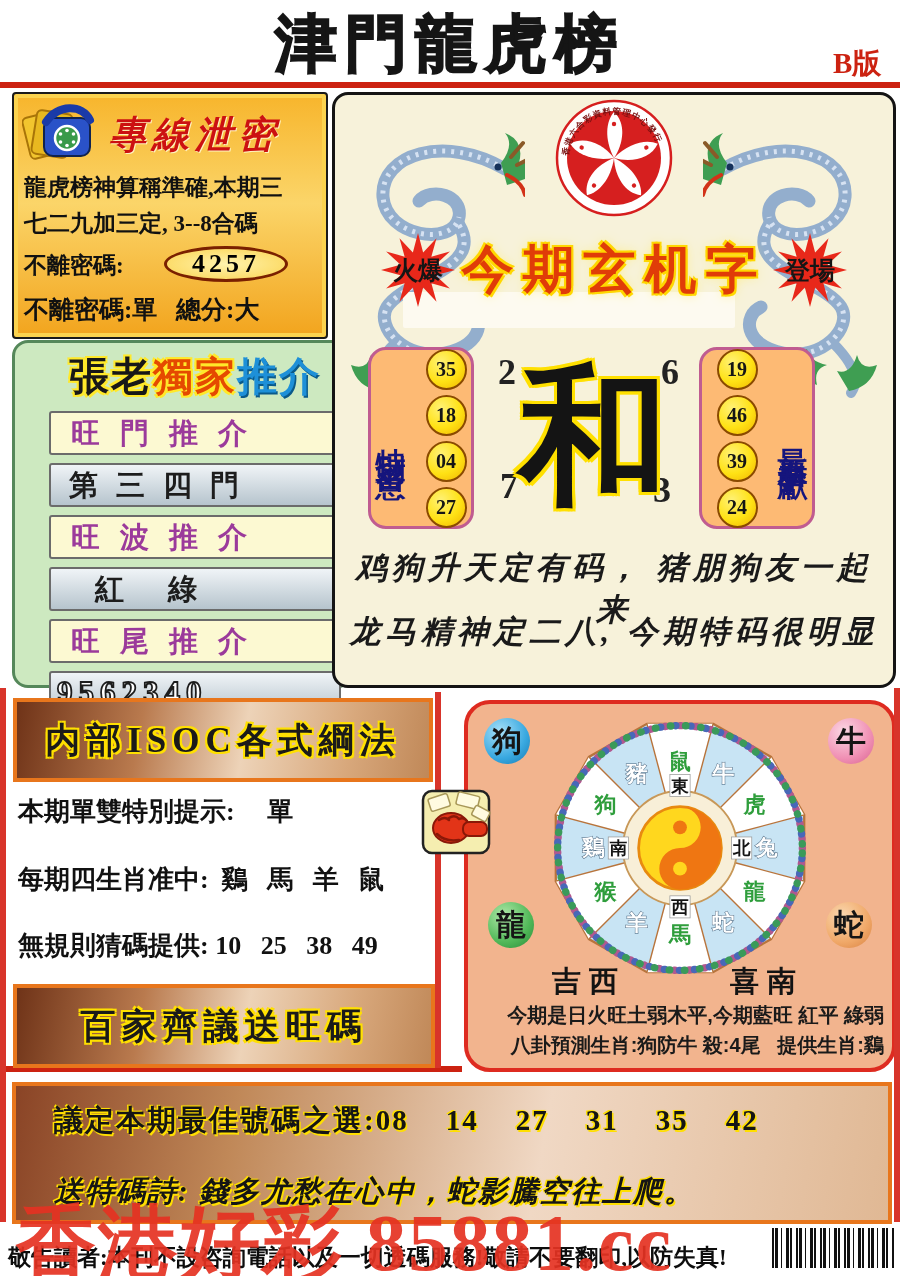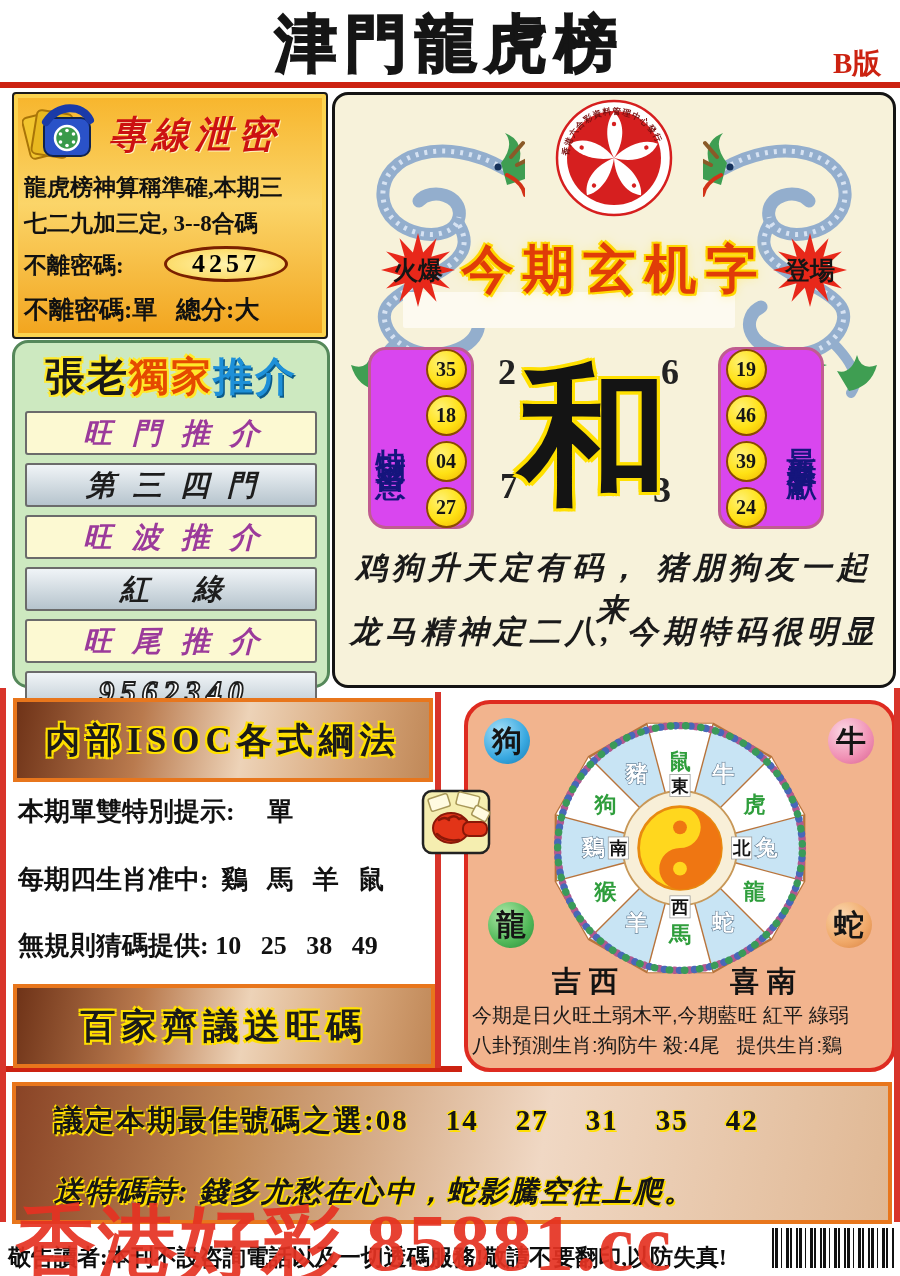--- a/index.html
+++ b/index.html
@@ -26,36 +26,36 @@
              background:radial-gradient(#fff3ae,#fbd34f);font-size:26px;font-weight:900;
              letter-spacing:4px;text-align:center;line-height:30px;}
 
   
   .zhang-box{background:#cde9c0;border:3px solid #55885a;border-radius:16px;}
   .zhang-title{font-size:40px;font-weight:900;text-align:center;letter-spacing:2px;}
   .y-out{text-shadow:2px 2px 0 #ffe92a,-2px -2px 0 #ffe92a,2px -2px 0 #ffe92a,-2px 2px 0 #ffe92a;}
   .zt1{color:#181818;}
   .zt2{color:#e54a00;}
   .zt3{color:#1e90d8;text-shadow:1.5px 1.5px 0 #0a5a8a;}
-  .zrow{height:40px;line-height:40px;text-align:center;border:2px solid #6b6b6b;border-radius:3px;
-        font-weight:900;font-style:italic;}
+  .zrow{height:40px;line-height:40px;text-align:left;border:2px solid #6b6b6b;border-radius:3px;
+        font-weight:900;}
   .zrow.cream{background:#fcf9d2;color:#9b3a9b;font-size:29px;letter-spacing:20px;text-indent:20px;}
   .zrow.gray{background:linear-gradient(180deg,#f0f4f7,#b6c4cd);color:#1d1d1d;font-size:29px;
              letter-spacing:18px;text-indent:18px;}
   .zrow.num{background:linear-gradient(180deg,#f0f4f7,#b6c4cd);color:#ffffff;font-size:31px;
             letter-spacing:6px;text-indent:6px;-webkit-text-stroke:1.8px #1d1d1d;}
 
   
   .mystic-box{background:#f7f2da;border:3px solid #141414;border-radius:16px;}
   .burst-label{font-size:25px;font-weight:900;color:#151515;position:relative;z-index:2;}
   .headline{font-size:52px;font-weight:900;letter-spacing:9px;color:#e03c08;text-align:center;
             text-shadow:0 0 3px #ffd700,2px 2px 0 #ffd700,-2px -2px 0 #ffd700,2px -2px 0 #ffd700,
                         -2px 2px 0 #ffd700,0 0 12px #ffec70;}
   .white-strip{background:#fdfaf0;border-radius:2px;}
-  .pill{background:#d946ef;border:3px solid #c05c90;border-radius:18px;display:flex;
+  .pill{background:#fdba74;border:3px solid #c05c90;border-radius:18px;display:flex;
         align-items:center;justify-content:center;gap:20px;}
   .pill-label{writing-mode:vertical-rl;text-orientation:upright;font-size:30px;font-weight:900;
               color:#15157d;letter-spacing:7px;line-height:1;}
   .circle-col{display:flex;flex-direction:column;gap:5px;}
   .num-ball{width:37px;height:37px;border-radius:50%;
             background:radial-gradient(circle at 35% 30%,#fff176,#ffe215 55%,#f0b400);
             border:2px solid #8a4a00;color:#151515;font-size:20px;font-weight:900;
             display:flex;align-items:center;justify-content:center;}
   .big-char{font-size:150px;font-weight:900;color:#141414;line-height:1;
             text-shadow:3px 0 0 #ffe000,-3px 0 0 #ffe000,0 3px 0 #ffe000,0 -3px 0 #ffe000,
@@ -75,21 +75,21 @@
 
   
   .bagua-box{background:#f2b48e;border:4px solid #de2b20;border-radius:26px;}
   .corner-ball{width:46px;height:46px;border-radius:50%;font-size:30px;font-weight:900;color:#151515;
                display:flex;align-items:center;justify-content:center;}
   .ball-dog{background:radial-gradient(circle at 35% 30%,#a8e0f8,#38a8e0 60%,#1878b0);}
   .ball-ox{background:radial-gradient(circle at 35% 30%,#fcd8e4,#f090b4 60%,#d86090);}
   .ball-dragon{background:radial-gradient(circle at 35% 30%,#b0e8a8,#50b858 60%,#288838);}
   .ball-snake{background:radial-gradient(circle at 35% 30%,#fad8b0,#f0a868 60%,#d88040);}
   .luck{font-size:29px;font-weight:900;letter-spacing:8px;color:#131313;}
-  .bagua-note{font-size:20px;font-weight:400;color:#1a1a1a;text-align:left;}
+  .bagua-note{font-size:20px;font-weight:700;color:#1a1a1a;text-align:right;}
   .wz{font-weight:900;font-size:24px;text-anchor:middle;}
   .wz-g{fill:#2f9e3c;}
   .wz-w{fill:#ffffff;stroke:#44607a;stroke-width:1px;paint-order:stroke;}
   .wdir{font-weight:900;font-size:19px;fill:#141414;text-anchor:middle;}
 
   
   .best-box{border:4px solid #e8761c;
             background:linear-gradient(100deg,#8a4426,#c08858 25%,#f0d8c4 60%,#e0b894);}
   .best-line{font-size:29px;font-weight:900;color:#151515;letter-spacing:2px;line-height:38px;
              text-shadow:0 0 2px #ffe000,1.5px 1.5px 0 #ffdf00,-1.5px -1.5px 0 #ffdf00;}
@@ -126,21 +126,21 @@
       </svg>
     </div>
     <div class="abs hotline-title serif" style="left:95px;top:16px;">專線泄密</div>
     <div class="abs hotline-line serif" style="left:10px;top:76px;">龍虎榜神算稱準確,本期三</div>
     <div class="abs hotline-line serif" style="left:10px;top:112px;">七二九加三定, 3--8合碼</div>
     <div class="abs hotline-line serif" style="left:10px;top:154px;">不離密碼:</div>
     <div class="abs code-oval serif" style="left:150px;top:152px;">4257</div>
     <div class="abs hotline-line serif pre" style="left:10px;top:198px;font-size:25px;">不離密碼:單   總分:大</div>
   </div>
 
-  <div class="abs zhang-box" style="left:12px;top:340px;width:312px;height:342px;">
+  <div class="abs zhang-box" style="left:12px;top:340px;width:312px;height:342px;padding-left:24px;">
     <div class="zhang-title" style="margin-top:6px;">
       <span class="zt1 y-out">張老</span><span class="zt2 y-out">獨家</span><span class="zt3">推介</span>
     </div>
     <div class="zrow cream serif" style="margin:7px 10px 0;">旺門推介</div>
     <div class="zrow gray serif" style="margin:8px 10px 0;">第三四門</div>
     <div class="zrow cream serif" style="margin:8px 10px 0;">旺波推介</div>
     <div class="zrow gray serif" style="margin:8px 10px 0;letter-spacing:44px;text-indent:44px;">紅綠</div>
     <div class="zrow cream serif" style="margin:8px 10px 0;">旺尾推介</div>
     <div class="zrow num serif" style="margin:8px 10px 0;">9562340</div>
   </div>
@@ -238,21 +238,21 @@
         <div class="num-ball serif">27</div>
       </div>
     </div>
 
     <div class="abs corner-num serif" style="left:163px;top:256px;">2</div>
     <div class="abs corner-num serif" style="left:326px;top:256px;">6</div>
     <div class="abs corner-num serif" style="left:165px;top:370px;">7</div>
     <div class="abs corner-num serif" style="left:318px;top:374px;">3</div>
     <div class="abs big-char serif ctr" style="left:186px;top:262px;width:145px;height:160px;">和</div>
 
-    <div class="abs pill" style="left:383px;top:252px;width:100px;height:176px;z-index:2;">
+    <div class="abs pill" style="left:364px;top:252px;width:100px;height:176px;z-index:2;padding-left:10px;">
       <div class="circle-col">
         <div class="num-ball serif">19</div>
         <div class="num-ball serif">46</div>
         <div class="num-ball serif">39</div>
         <div class="num-ball serif">24</div>
       </div>
       <div class="pill-label serif">最新奉獻</div>
     </div>
 
     <div class="abs poem serif" style="left:10px;top:452px;width:538px;text-align:center;">鸡狗升天定有码， 猪朋狗友一起来</div>

